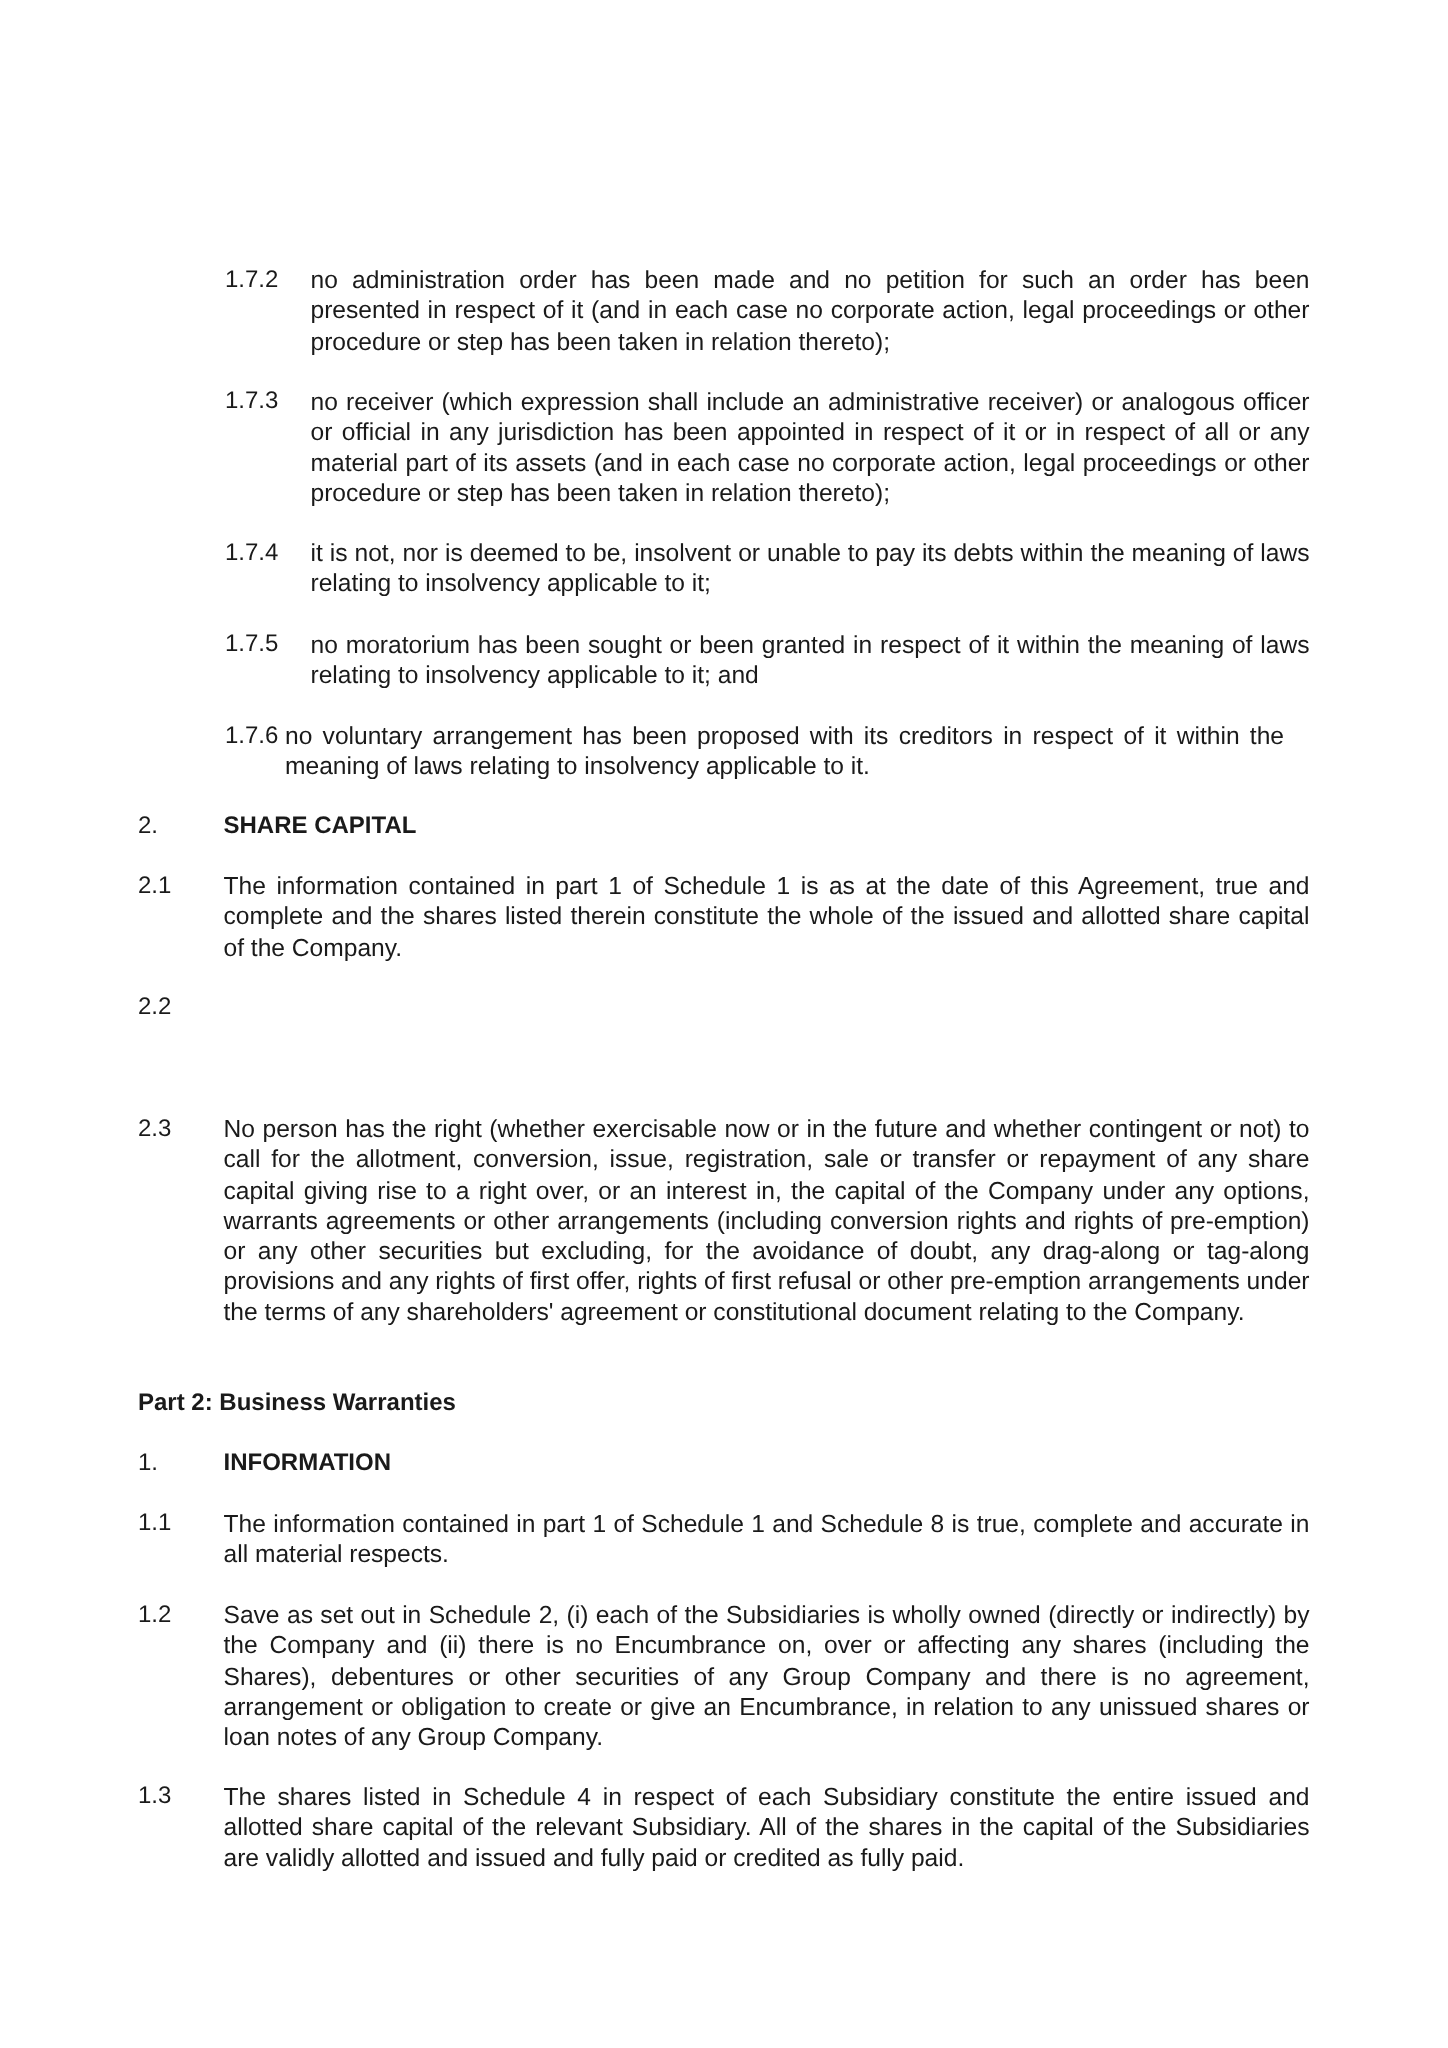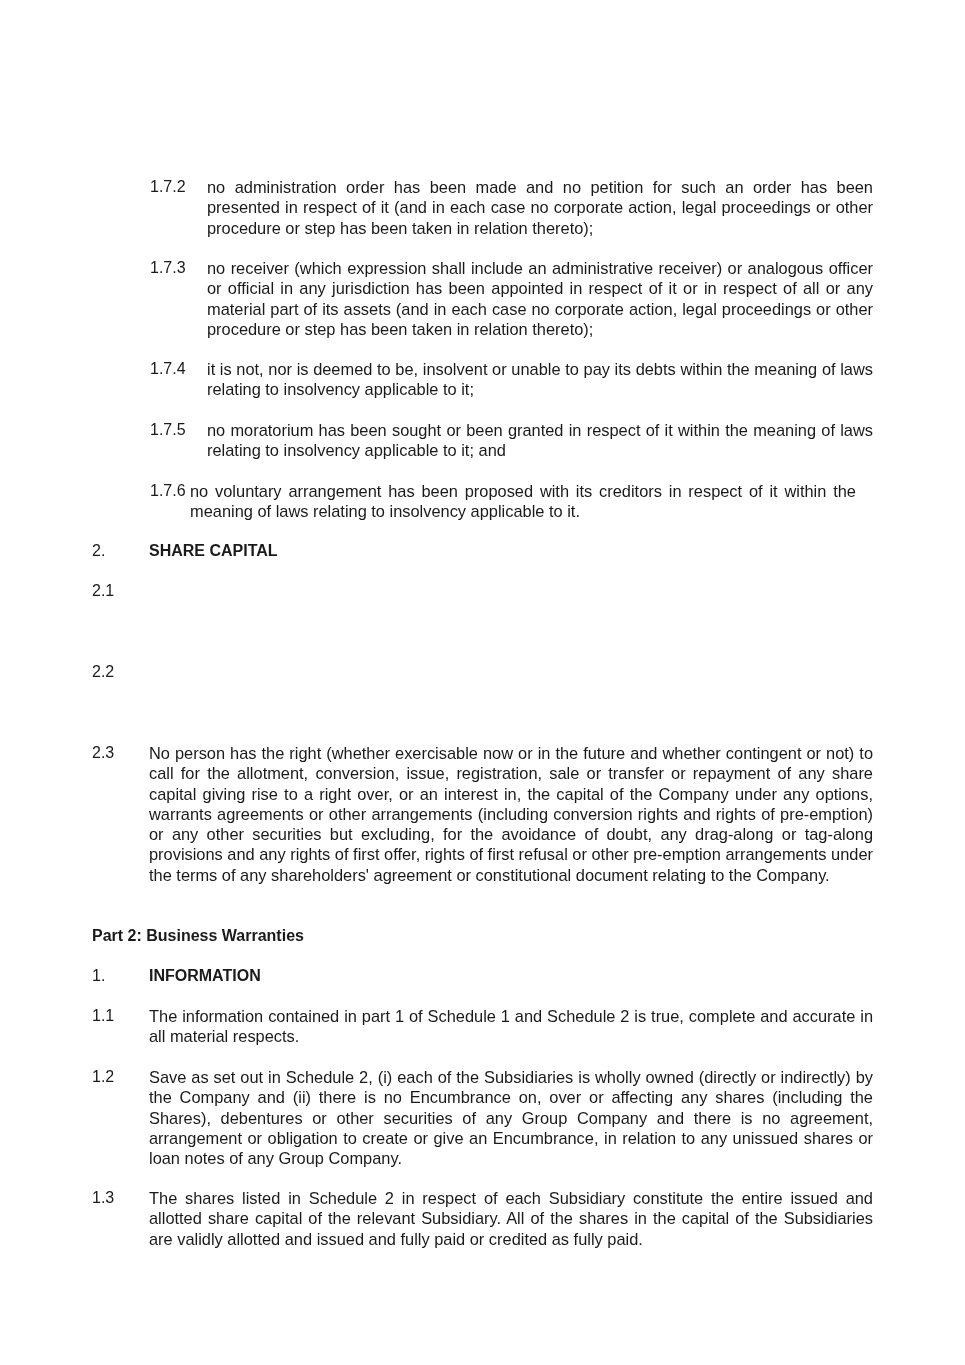--- a/index.html
+++ b/index.html
@@ -30,33 +30,34 @@
   <div class="num" style="left:150px; top:420px;">1.7.5</div>
   <div class="block last" style="left:207px; top:420px; width:666px;">no moratorium has been sought or been granted in respect of it within the meaning of laws relating to insolvency applicable to it; and</div>
 
   <div class="num" style="left:150px; top:481px;">1.7.6</div>
   <div class="block last" style="left:190px; top:481px; width:666px;">no voluntary arrangement has been proposed with its creditors in respect of it within the meaning of laws relating to insolvency applicable to it.</div>
 
   <div class="num" style="left:92px; top:541px;">2.</div>
   <div class="num bold" style="left:149px; top:541px;">SHARE CAPITAL</div>
 
   <div class="num" style="left:92px; top:581px;">2.1</div>
+  <div class="block last" style="left:149px; top:581px; width:724px;">The information contained in part 1 of Schedule 1 is as at the date of this Agreement, true and complete and the shares listed therein constitute the whole of the issued and allotted share capital of the Company.</div>
 
   <div class="num" style="left:92px; top:662px;">2.2</div>
 
   <div class="num" style="left:92px; top:743px;">2.3</div>
   <div class="block last" style="left:149px; top:743px; width:724px;">No person has the right (whether exercisable now or in the future and whether contingent or not) to call for the allotment, conversion, issue, registration, sale or transfer or repayment of any share capital giving rise to a right over, or an interest in, the capital of the Company under any options, warrants agreements or other arrangements (including conversion rights and rights of pre-emption) or any other securities but excluding, for the avoidance of doubt, any drag-along or tag-along provisions and any rights of first offer, rights of first refusal or other pre-emption arrangements under the terms of any shareholders' agreement or constitutional document relating to the Company.</div>
 
   <div class="num bold" style="left:92px; top:926px;">Part 2: Business Warranties</div>
 
   <div class="num" style="left:92px; top:966px;">1.</div>
   <div class="num bold" style="left:149px; top:966px;">INFORMATION</div>
 
   <div class="num" style="left:92px; top:1006px;">1.1</div>
-  <div class="block last" style="left:149px; top:1006px; width:724px;">The information contained in part 1 of Schedule 1 and Schedule 2 is true, complete and accurate in all material respects.</div>
+  <div class="block last" style="left:149px; top:1006px; width:724px;">The information contained in part 1 of Schedule 1 and Schedule 8 is true, complete and accurate in all material respects.</div>
 
   <div class="num" style="left:92px; top:1067px;">1.2</div>
   <div class="block last" style="left:149px; top:1067px; width:724px;">Save as set out in Schedule 2, (i) each of the Subsidiaries is wholly owned (directly or indirectly) by the Company and (ii) there is no Encumbrance on, over or affecting any shares (including the Shares), debentures or other securities of any Group Company and there is no agreement, arrangement or obligation to create or give an Encumbrance, in relation to any unissued shares or loan notes of any Group Company.</div>
 
   <div class="num" style="left:92px; top:1188px;">1.3</div>
-  <div class="block last" style="left:149px; top:1188px; width:724px;">The shares listed in Schedule 2 in respect of each Subsidiary constitute the entire issued and allotted share capital of the relevant Subsidiary. All of the shares in the capital of the Subsidiaries are validly allotted and issued and fully paid or credited as fully paid.</div>
+  <div class="block last" style="left:149px; top:1188px; width:724px;">The shares listed in Schedule 4 in respect of each Subsidiary constitute the entire issued and allotted share capital of the relevant Subsidiary. All of the shares in the capital of the Subsidiaries are validly allotted and issued and fully paid or credited as fully paid.</div>
 
 </div>
 
 </body></html>

